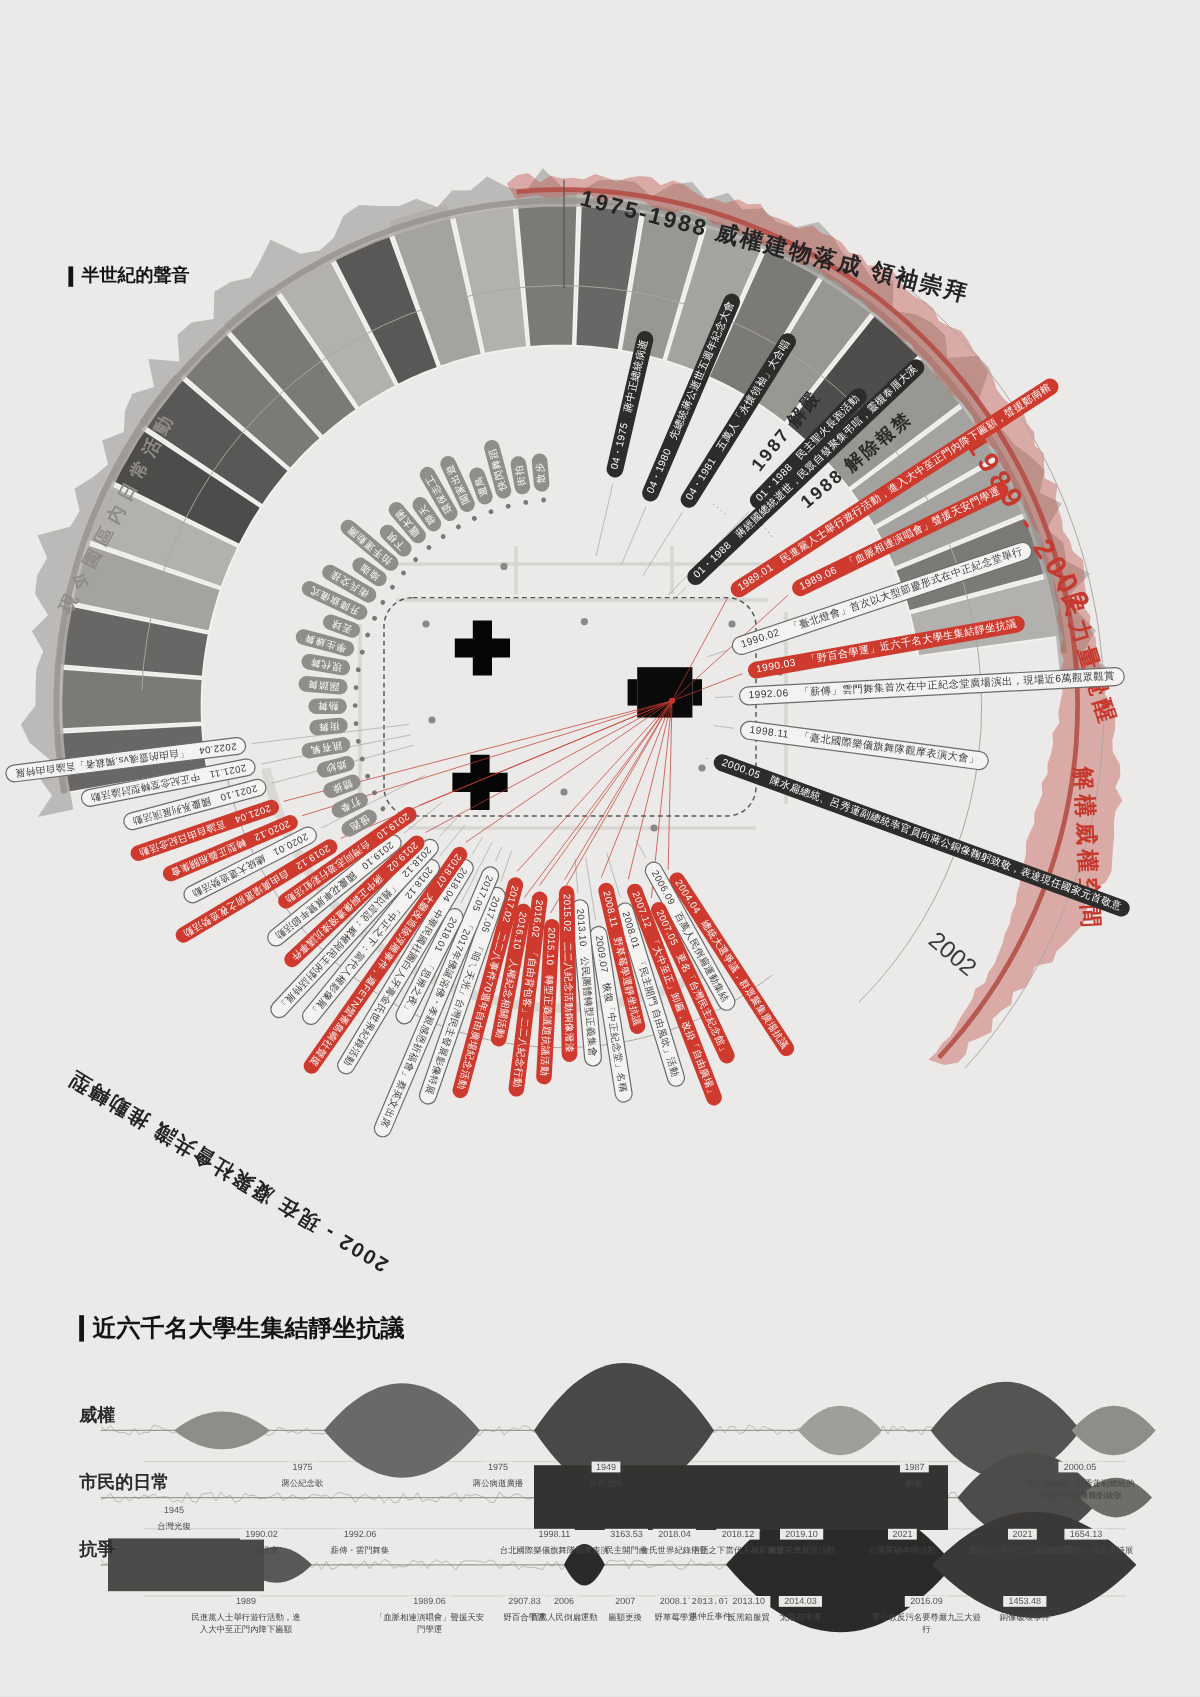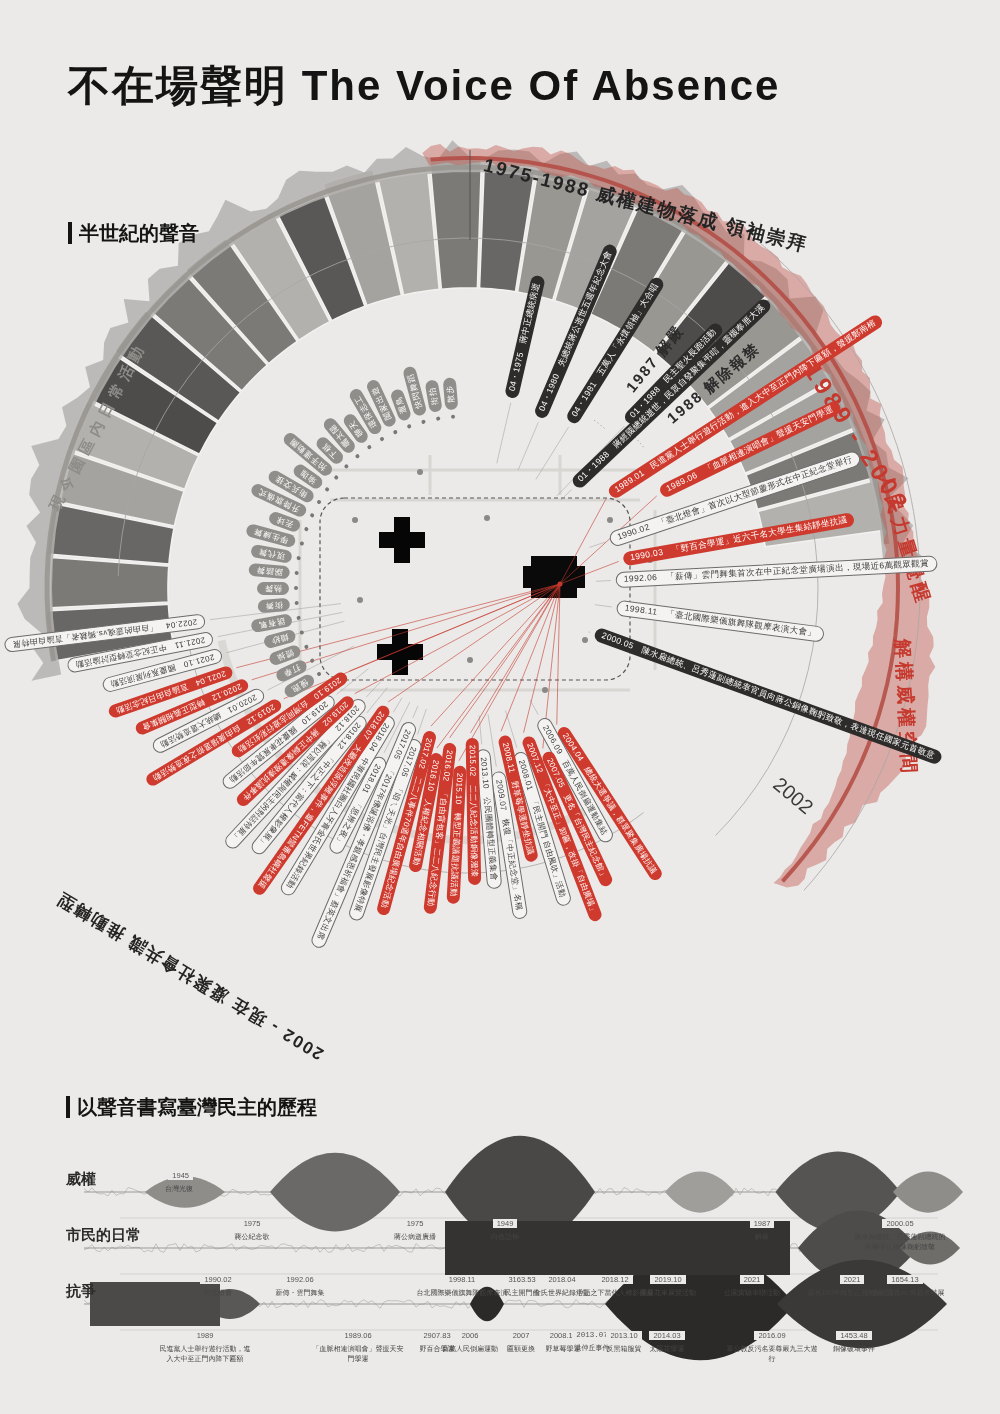--- a/index.html
+++ b/index.html
@@ -1,21 +1,21 @@
 <!DOCTYPE html>
 <html><head>
 <meta charset="utf-8">
 <style>
   html,body{margin:0;padding:0;background:#d9d8d6;}
   .poster{position:relative;width:1000px;height:1414px;background:#ebeae8;overflow:hidden;
           font-family:"Liberation Sans","DejaVu Sans",sans-serif;}
   svg.layer{position:absolute;left:0;top:0;}
   .title{position:absolute;left:68px;top:58px;font-size:42px;font-weight:bold;color:#141414;letter-spacing:2px;}
   .sec{position:absolute;font-weight:bold;color:#141414;border-left:4px solid #141414;padding-left:7px;line-height:1.1;}
-  #half-century{left:68px;top:222px;font-size:20px;}
+  #half-century{left:57px;top:222px;font-size:15px;}
   #bottom-header{left:66px;top:1096px;font-size:20px;}
   #daily-label{position:absolute;left:54px;top:500px;font-size:15px;color:#8e8c89;font-weight:bold;
                letter-spacing:6px;transform:rotate(-62deg);transform-origin:0 50%;}
   .era{position:absolute;transform-origin:0 50%;white-space:nowrap;font-weight:bold;}
   #era1{left:484px;top:152px;font-size:19px;color:#242424;letter-spacing:2px;transform:rotate(14deg);}
   #era2-range{left:810px;top:352px;font-size:24px;color:#c5392e;letter-spacing:4px;transform:rotate(57deg);}
   #era2-a{left:884px;top:460px;font-size:19px;color:#c5392e;letter-spacing:4px;transform:rotate(73deg);}
   #era2-b{left:902px;top:626px;font-size:19px;color:#c5392e;letter-spacing:4px;transform:rotate(87deg);}
   #era2-end{left:776px;top:770px;font-size:20px;color:#3a3a3a;transform:rotate(40deg);font-weight:normal;}
   #era3{left:322px;top:1044px;font-size:17px;color:#242424;letter-spacing:2px;transform:rotate(-149deg);}
@@ -171,24 +171,23 @@
       <path d="M605 1304 C 668.3333333333334 1229, 731.6666666666666 1229, 795 1304
                C 731.6666666666666 1379, 668.3333333333334 1379, 605 1304 Z" fill="#2b2a28"></path>
       <path d="M777 1304 C 833.6666666666666 1245, 890.3333333333334 1245, 947 1304
                C 890.3333333333334 1363, 833.6666666666666 1363, 777 1304 Z" fill="#3b3937"></path>
       <path d="M200 1304 C 220 1284, 240 1284, 260 1304
                C 240 1324, 220 1324, 200 1304 Z" fill="#5a5856"></path>
       <rect x="445" y="1221" width="345" height="54" fill="#353331"></rect>
       <rect x="90" y="1282" width="130" height="44" fill="#4c4a48"></rect>
     </svg>
 
-  <div class="title">不在場聲明 The Voice Of Absence</div>
   <div class="sec" id="half-century">半世紀的聲音</div>
   <div id="daily-label">現今園區內日常活動</div>
-  <div class="sec" id="bottom-header">以聲音書寫臺灣民主的歷程</div>
+  <div class="sec" id="bottom-header">近六千名大學生集結靜坐抗議</div>
 
   <div class="era" id="era1">1975-1988 威權建物落成 領袖崇拜</div>
   <div class="era" id="era2-range">1989 - 2002</div>
   <div class="era" id="era2-a">人民力量覺醒</div>
   <div class="era" id="era2-b">解構威權空間</div>
   <div class="era" id="era2-end">2002</div>
   <div class="era" id="era3">2002 - 現在  凝聚社會共識  推動轉型</div>
 
   <div id="spokes">
       <div class="spoke" style="transform: rotate(-77deg) translate(195px, -8px);">
@@ -415,21 +414,21 @@
         <span class="dot"></span>
         <span class="pill s-gray">打拳</span>
       </div>
       <div class="spoke" style="transform: rotate(-210deg) translate(170px, -7px);">
         <span class="dot"></span>
         <span class="pill s-gray">慢跑</span>
       </div>
     </div>
   <div id="timeline">
       <div class="row-name" style="left: 66px; top: 1170px;">威權</div>
-      <div class="tl-item" style="left: 97px; top: 1164px; text-align: right;">
+      <div class="tl-item" style="left: 97px; top: 1248px;">
         <div><span class="tl-date">1945</span></div>
         <div class="tl-text">台灣光復</div>
       </div>
       <div class="tl-item" style="left: 204px; top: 1212px;">
         <div><span class="tl-date">1975</span></div>
         <div class="tl-text">蔣公紀念歌</div>
       </div>
       <div class="tl-item" style="left: 367px; top: 1212px;">
         <div><span class="tl-date">1975</span></div>
         <div class="tl-text">蔣公病逝廣播</div>

